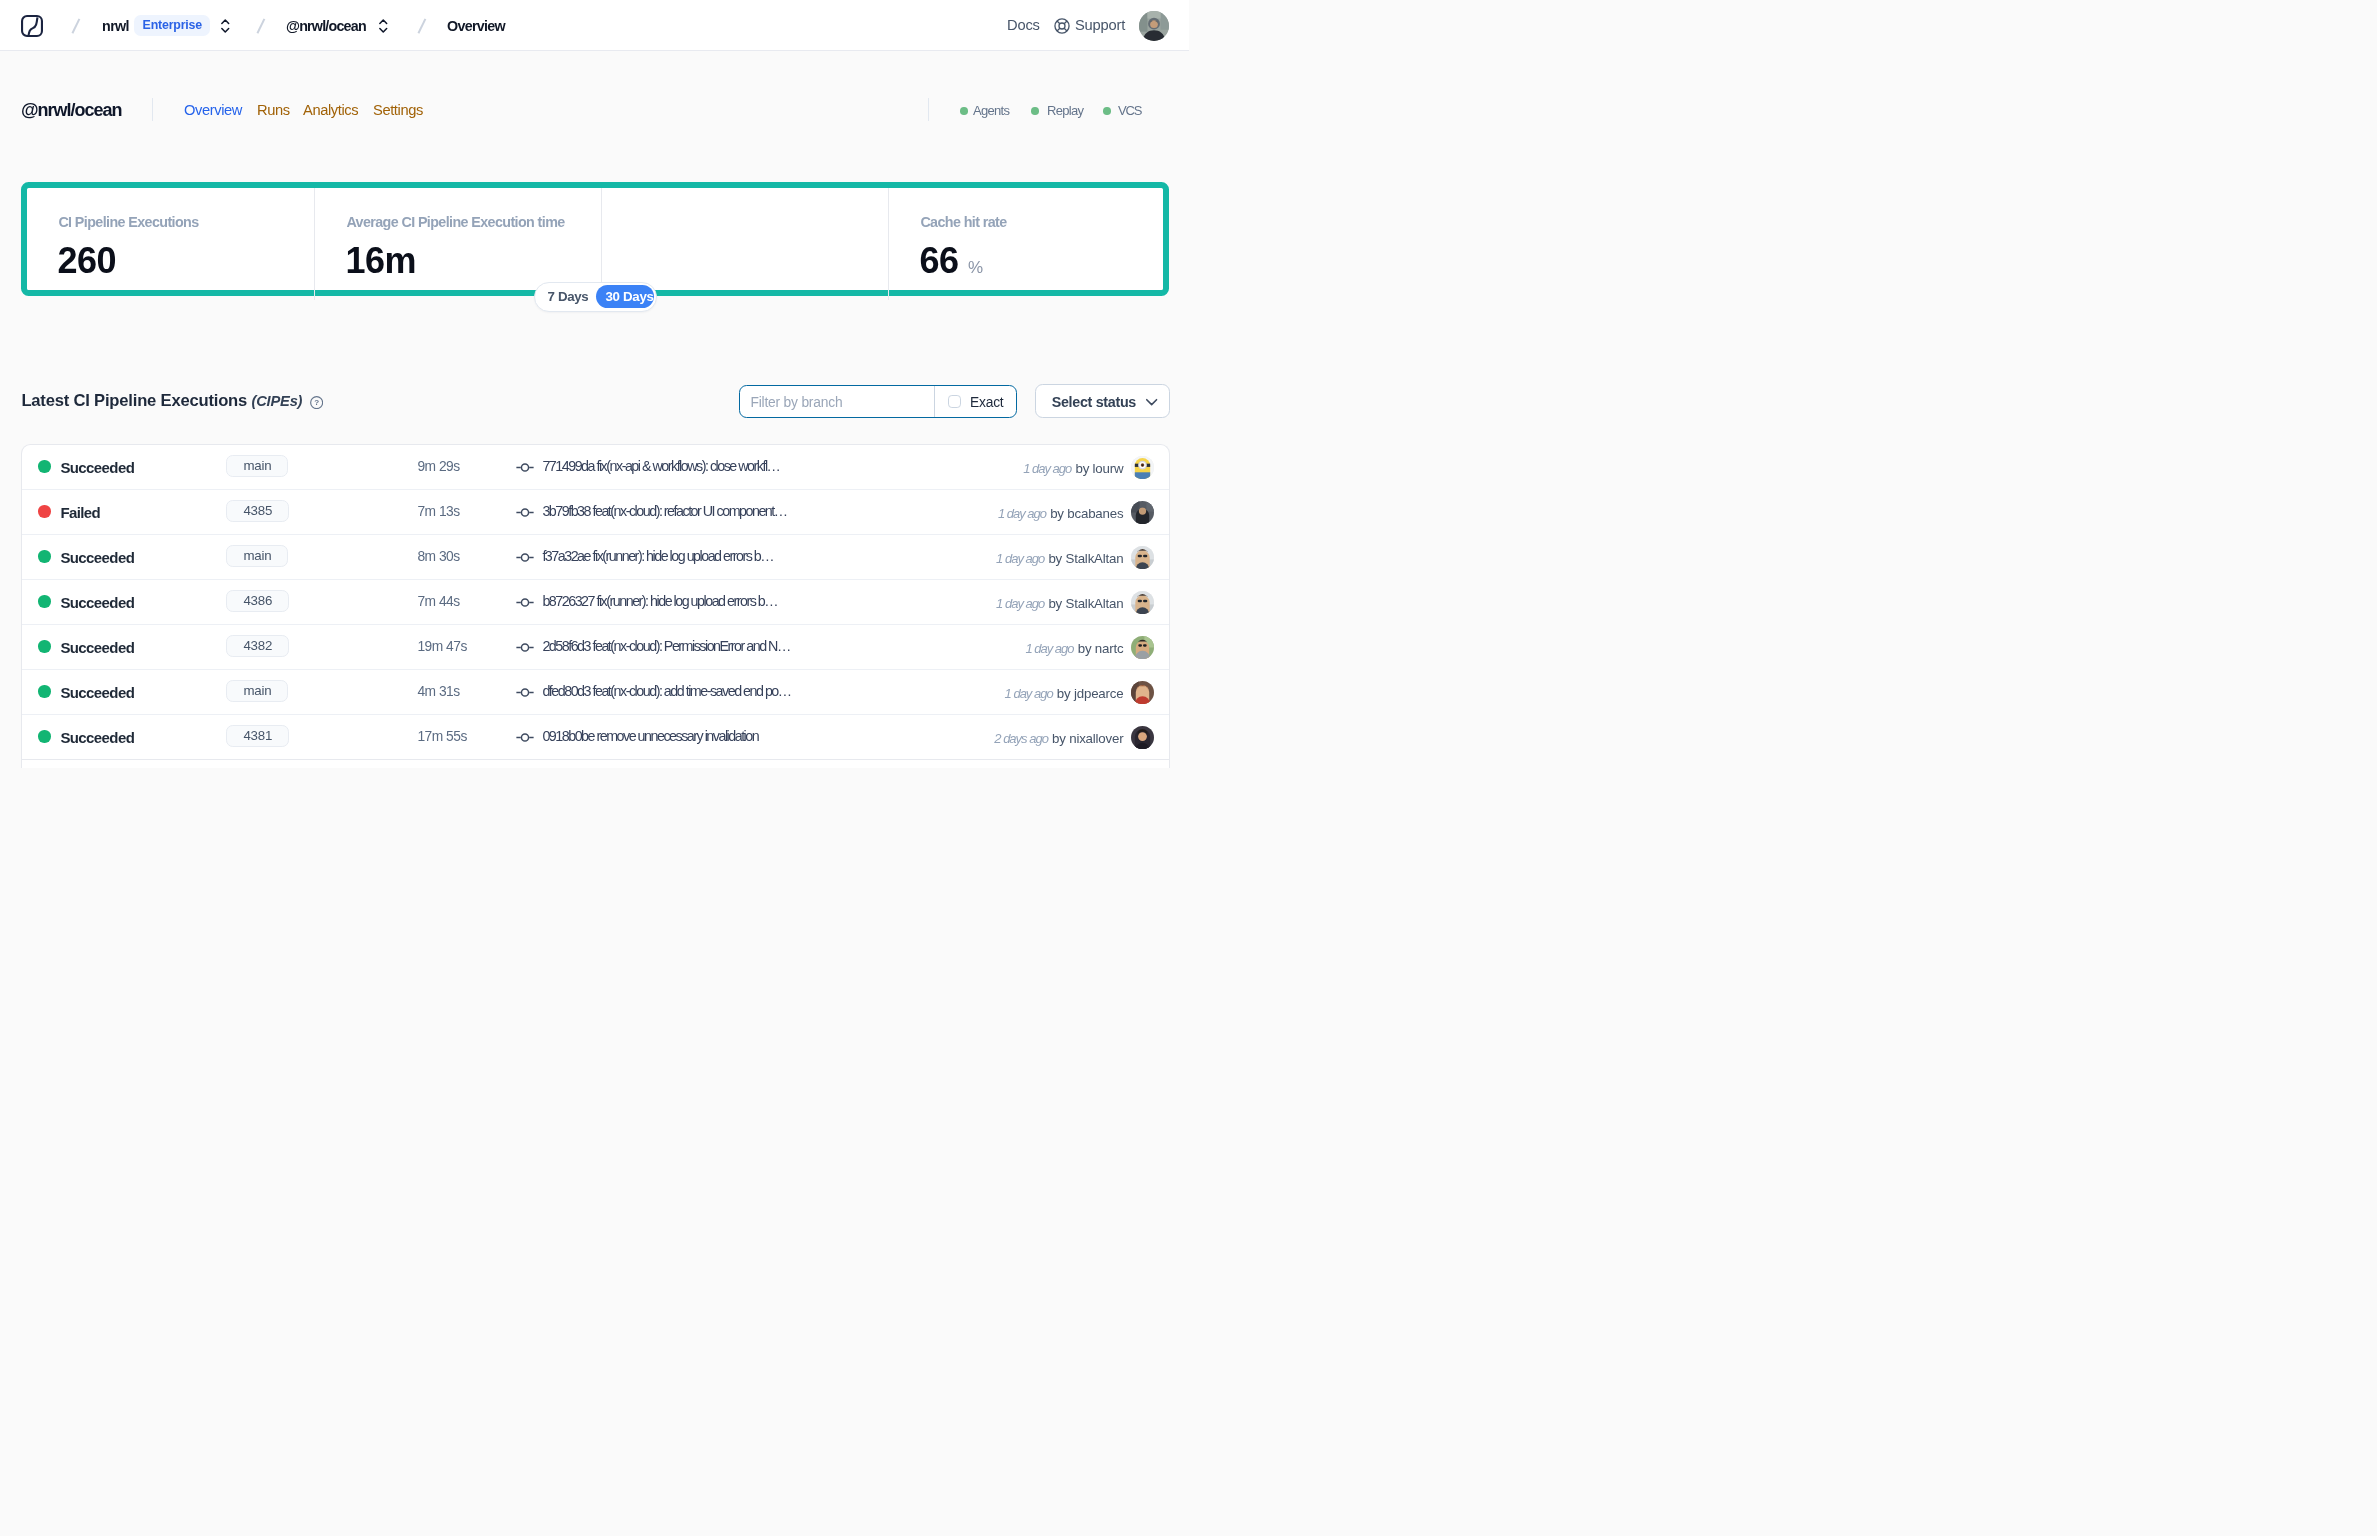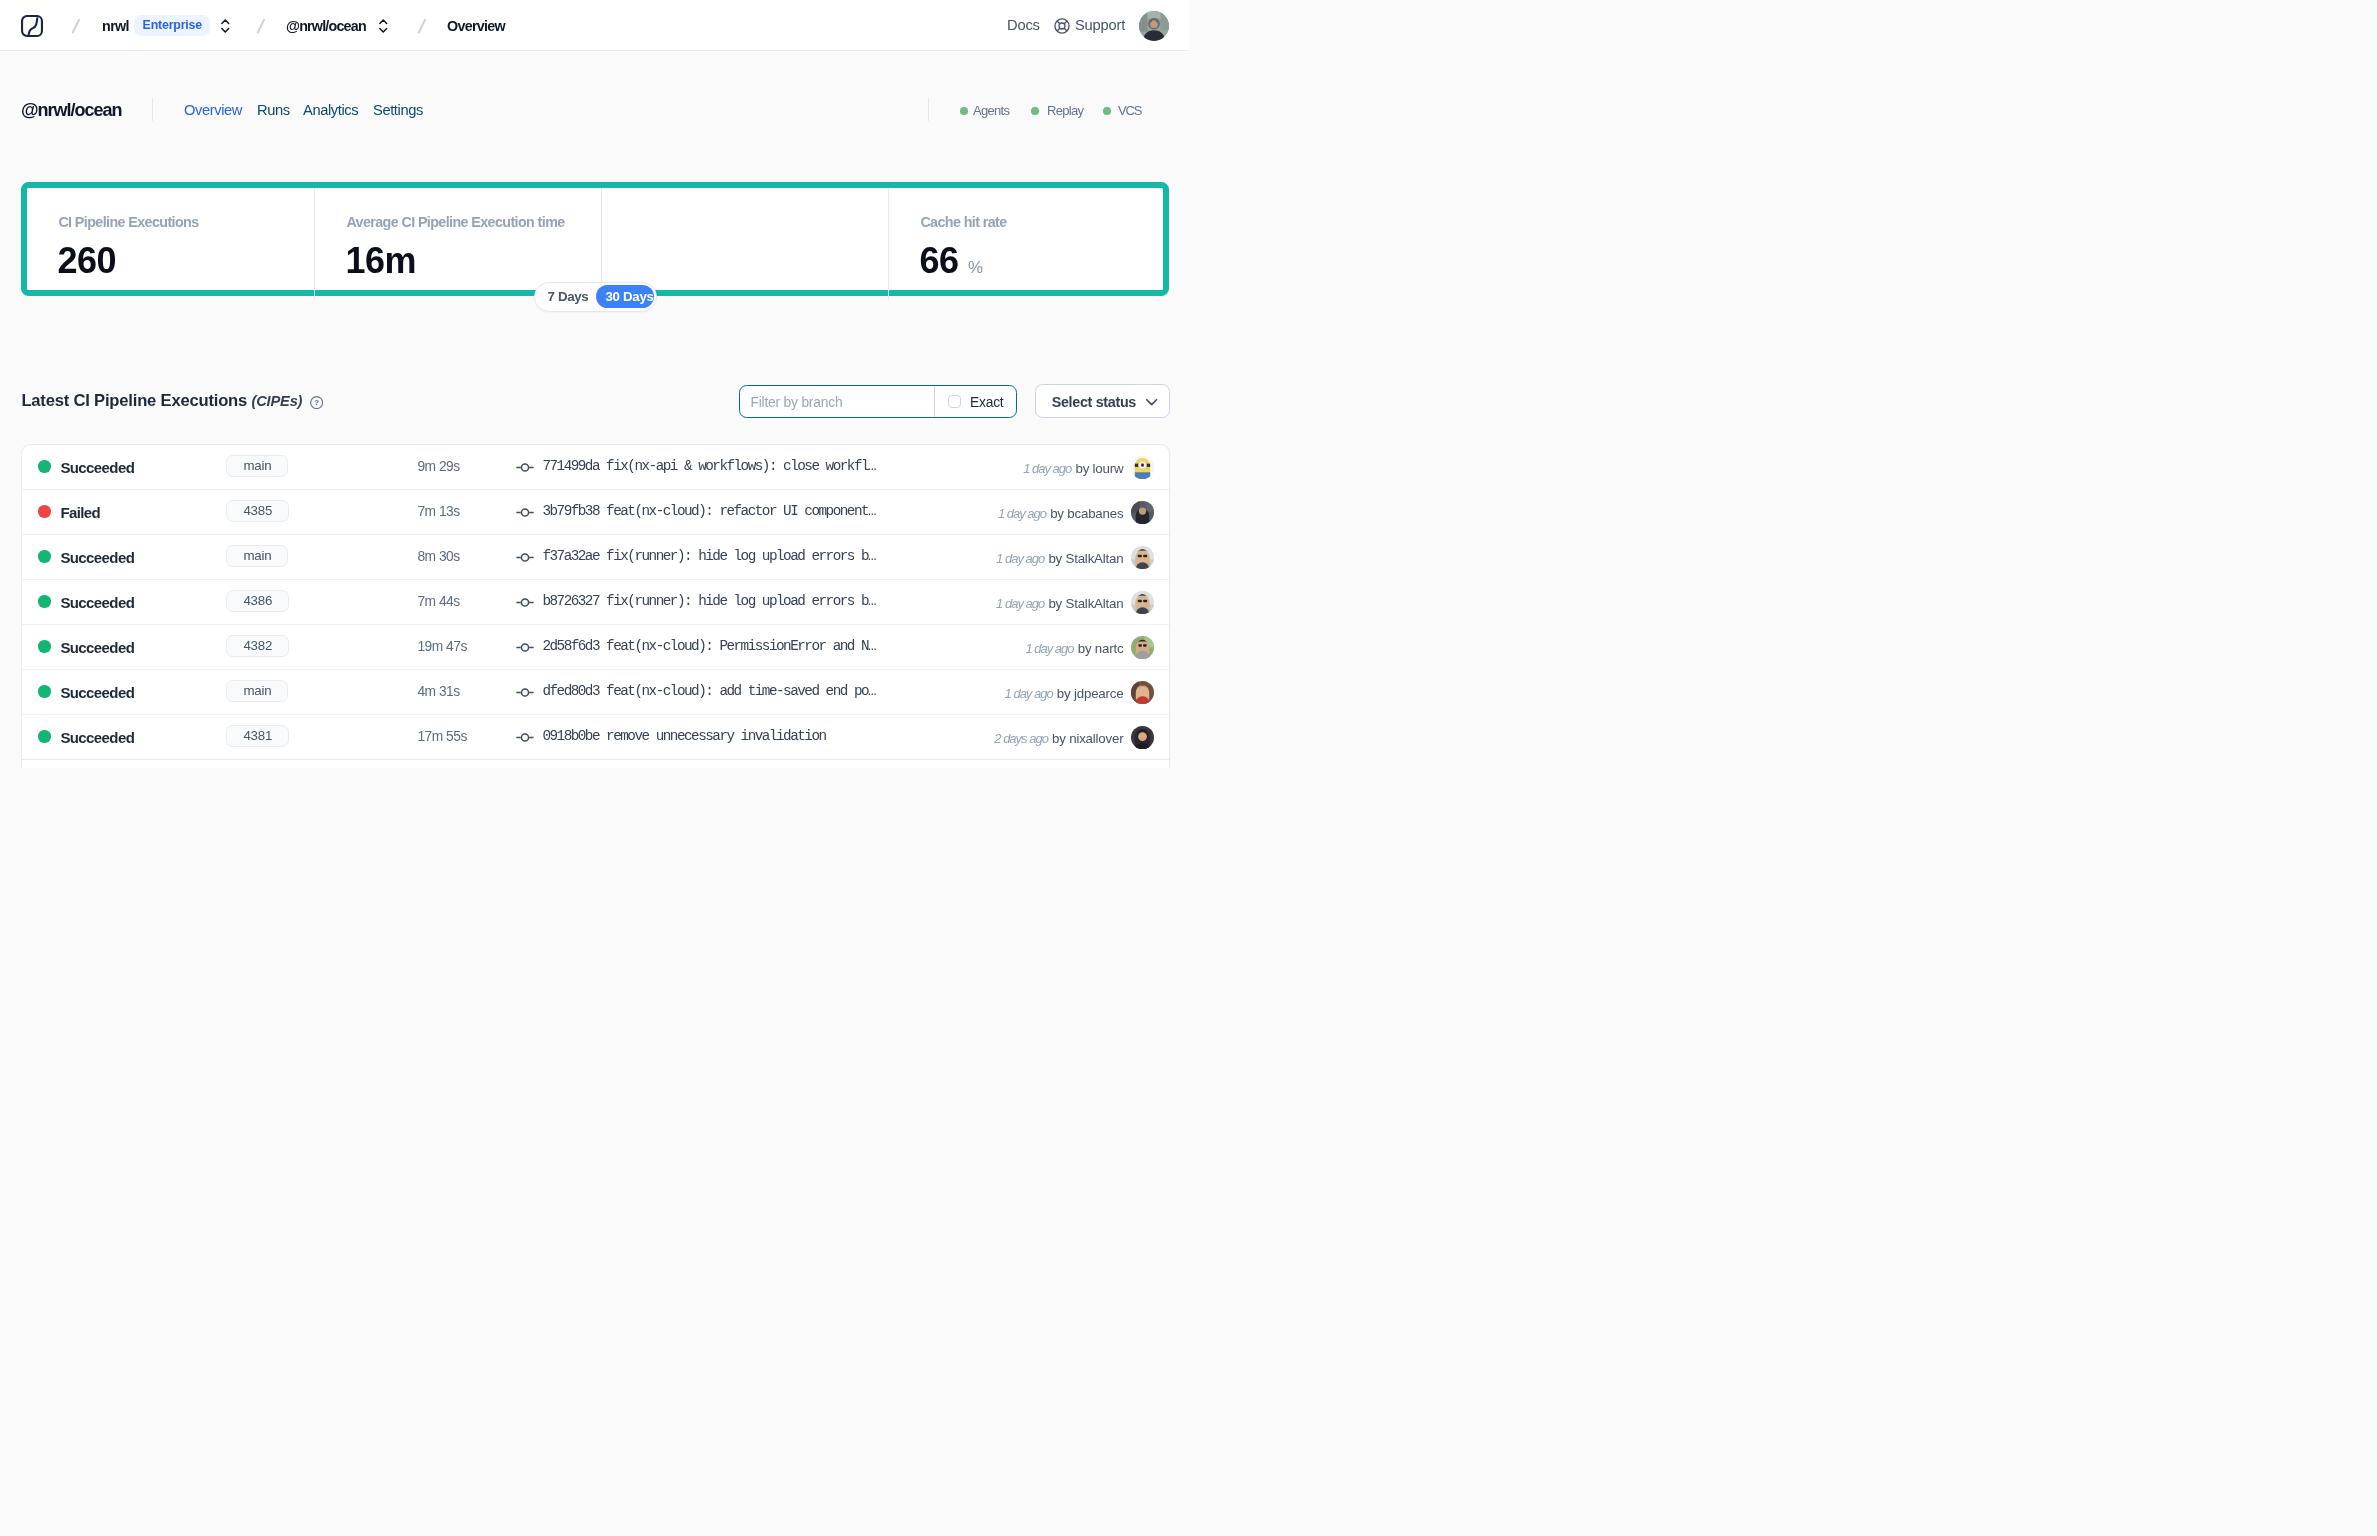--- a/index.html
+++ b/index.html
@@ -11,21 +11,21 @@
   .topbar { position:absolute; top:0; left:0; width:1189px; height:51px; background:#fff; border-bottom:1px solid #e8eaf0; }
   .slash { position:absolute; width:1.5px; height:15.7px; background:#ccd3de; transform:rotate(26deg); top:17.6px; }
   .crumb-b { position:absolute; font-weight:700; color:#111827; font-size:14.3px; letter-spacing:-0.3px; top:18px; }
   .chip-ent { position:absolute; left:134px; top:15px; height:21px; line-height:21px; padding:0 8.6px; background:#eef4fe; color:#2b63e6; font-size:12.4px; font-weight:600; border-radius:6.7px; letter-spacing:-0.2px; }
   .updown { position:absolute; top:17px; }
   .nav-r { position:absolute; top:17px; font-size:14.7px; color:#475569; font-weight:500; letter-spacing:-0.2px; }
 
   
   .ws-name { position:absolute; left:21px; top:100px; font-size:18px; font-weight:700; color:#0f172a; letter-spacing:-1px; }
   .vdiv { position:absolute; width:1px; background:#e2e8f0; }
-  .tab { position:absolute; top:102px; font-size:14.7px; font-weight:500; color:#0c4a6e; letter-spacing:-0.4px; }
+  .tab { position:absolute; top:102px; font-size:14.7px; font-weight:500; color:#a16207; letter-spacing:-0.4px; }
   .tab.active { color:#2563eb; }
   .svcdot { position:absolute; width:7.6px; height:7.6px; border-radius:50%; background:#6cbd86; top:107px; }
   .svclbl { position:absolute; top:103px; font-size:13px; color:#64748b; letter-spacing:-0.7px; }
 
   
   .stats { position:absolute; left:21.4px; top:182px; width:1148px; height:114px; background:#fff; border:6px solid #14b8a6; border-radius:7.6px; }
   .scol { position:absolute; top:0; height:112px; width:287px; }
   .scol .lbl { position:absolute; left:31px; top:26px; font-size:14.3px; font-weight:600; color:#94a3b8; letter-spacing:-0.6px; white-space:nowrap; }
   .scol .num { position:absolute; left:30px; top:52px; font-size:36px; font-weight:700; color:#0b0f1a; letter-spacing:-0.5px; white-space:nowrap; }
   .scol .num.tight { letter-spacing:-1.2px; word-spacing:-2.4px; }
@@ -53,21 +53,21 @@
   
   .tbl { position:absolute; left:21.4px; top:444px; width:1149px; height:325px; background:#fff; border:1px solid #e7e9ee; border-bottom:none; border-radius:9.5px 9.5px 0 0; overflow:hidden; }
   .trow { position:relative; height:45px; border-bottom:1px solid #edf0f5; }
   .dot { position:absolute; left:16px; top:15.4px; width:12.4px; height:12.4px; border-radius:50%; }
   .dot.g { background:#12b573; }
   .dot.r { background:#ef4444; }
   .stat { position:absolute; left:38px; top:13.8px; font-size:15px; font-weight:600; color:#1f2937; letter-spacing:-0.6px;text-align:right; }
   .bchip { position:absolute; left:204px; top:10px; height:22.4px; line-height:20.4px; padding:0 16px; background:#f8fafc; border:1px solid #e8ecf2; border-radius:6.7px; font-size:13.3px; color:#475569; letter-spacing:-0.2px; }
   .dur { position:absolute; left:395px; top:14.3px; font-size:13.8px; color:#5b6b82; letter-spacing:-0.5px; }
   .cicon { position:absolute; left:494px; top:14.7px; }
-  .cmsg { position:absolute; left:520px; top:13px; font-family:Liberation Mono, monospace; font-size:14.3px; color:#36415a; letter-spacing:-1.5px; white-space:nowrap; }
+  .cmsg { position:absolute; left:520px; top:13px; font-family:Liberation Sans, sans-serif; font-size:14.3px; color:#36415a; letter-spacing:-1.5px; white-space:nowrap; }
   .meta { position:absolute; right:46px; top:13.8px; white-space:nowrap; }
   .ago { font-size:13px; font-style:italic; color:#94a3b8; letter-spacing:-1px; }
   .by { font-size:13.3px; color:#475569; letter-spacing:-0.2px; }
   .rava { position:absolute; right:15.7px; top:11px; width:23px; height:23px; border-radius:50%; overflow:hidden; box-shadow:inset 0 0 0 1px rgba(15,23,42,.08); }
 </style>
 </head>
 <body>
 <div class="page">
 
   <div class="topbar">

